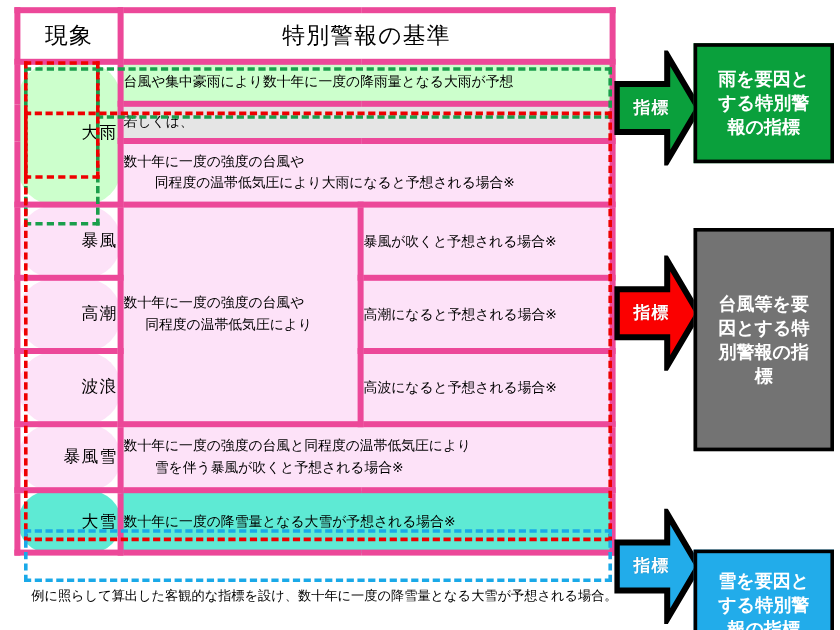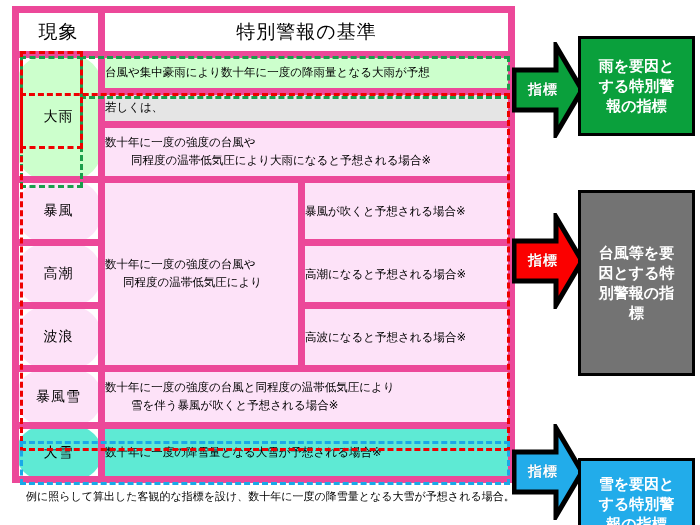--- a/index.html
+++ b/index.html
@@ -16,35 +16,35 @@
 
   
   .tbl-wrap{position:absolute;left:12px;top:6px;width:498px;}
   table.crit{
     border-collapse:collapse;
     width:498px;
     table-layout:fixed;
     background:#fff;
   }
   table.crit td,table.crit th{
-    border:7px solid #ec4899;
+    border:5px solid #ec4899;
     padding:0;
     vertical-align:middle;
     font-weight:normal;
   }
   .hdr{
     text-align:center;
     font-size:19px;
     font-weight:bold;
     letter-spacing:1px;
     height:38px;
     background:#fff;
   }
   .phen{
-    text-align:center;
+    text-align:right;
     font-size:14px;
     letter-spacing:1px;
     width:86px;
     border-radius:31px;
   }
   .crit-text{
     font-size:11.5px;
     line-height:1.55;
     padding:5px 6px 5px 8px;
     text-align:left;

